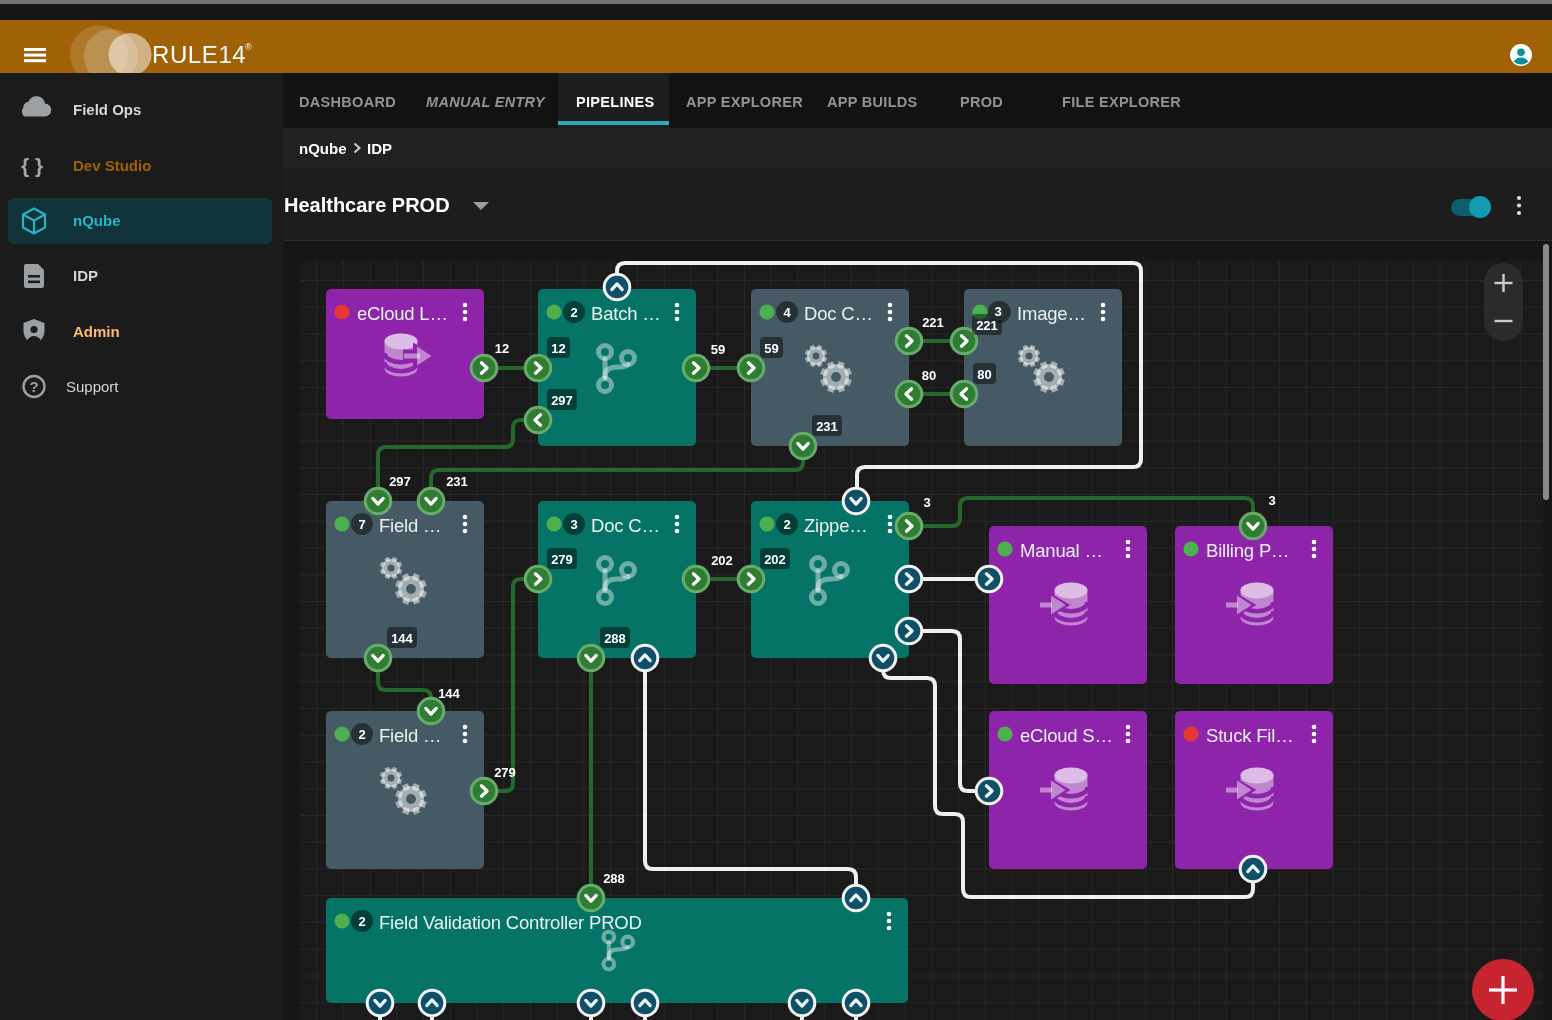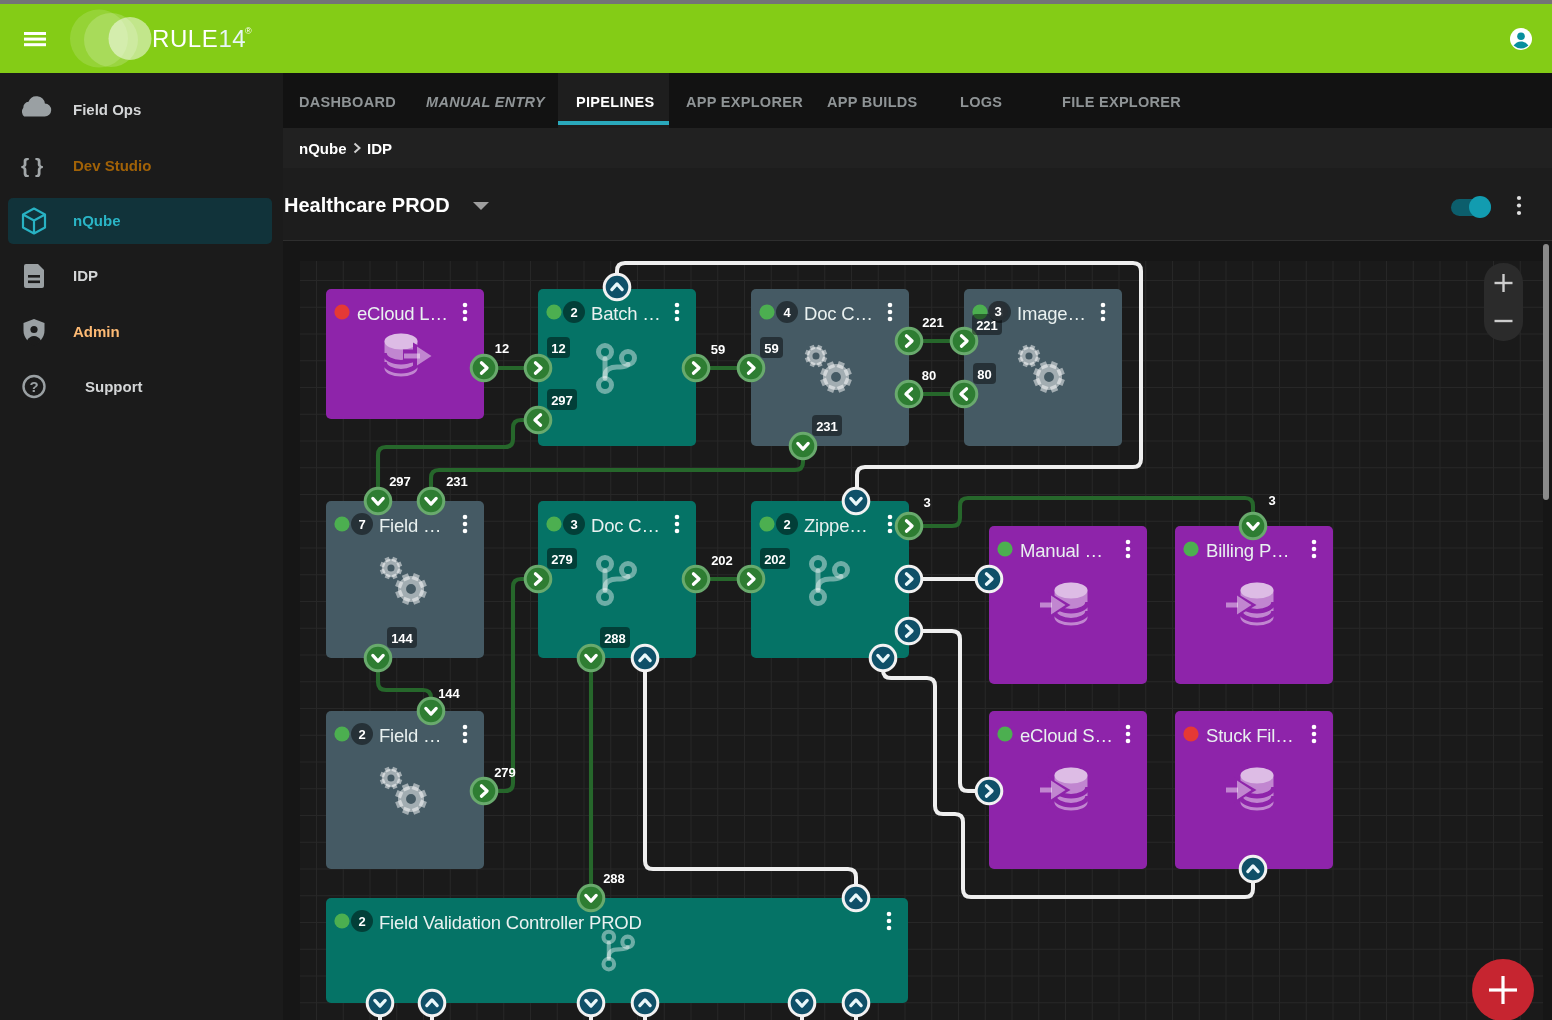--- a/index.html
+++ b/index.html
@@ -3,21 +3,21 @@
 <style>
 * { margin:0; padding:0; box-sizing:border-box; }
 body { width:1552px; height:1020px; overflow:hidden; background:#161616;
   font-family:"Liberation Sans", sans-serif; position:relative; }
 .abs { position:absolute; }
 </style></head>
 <body>
 
 <div class="abs" style="left:0;top:0;width:1552px;height:4px;background:#737476;"></div>
 
-<div class="abs" style="left:0;top:4px;width:1552px;height:69px;background:#84cc16;">
+<div class="abs" style="left:0;top:20px;width:1552px;height:69px;background:#a16207;">
   <svg class="abs" style="left:23px;top:27px;" width="24" height="24" viewBox="0 0 24 24">
     <rect x="1" y="1" width="22" height="3" fill="#fff"></rect>
     <rect x="1" y="6.6" width="22" height="3" fill="#fff"></rect>
     <rect x="1" y="12.2" width="22" height="3" fill="#fff"></rect>
   </svg>
   <svg class="abs" style="left:60px;top:0;" width="220" height="69" viewBox="0 0 220 69">
     <circle cx="39" cy="34.5" r="29" fill="rgba(255,255,255,0.14)"></circle>
     <circle cx="51" cy="36" r="27" fill="rgba(255,255,255,0.18)"></circle>
     <circle cx="70" cy="34.5" r="21.5" fill="rgba(255,255,255,0.5)"></circle>
     <text x="92" y="43" font-size="24" letter-spacing="0.6" fill="#fff" font-family="Liberation Sans, sans-serif">RULE<tspan fill="#e8f6f7">14</tspan></text>
@@ -53,32 +53,32 @@
   <g>
     <circle cx="34" cy="313.5" r="10.5" fill="none" stroke="#9aa0a3" stroke-width="2.4"></circle>
     <text x="34" y="319" font-size="15" font-weight="bold" fill="#9aa0a3" text-anchor="middle">?</text>
   </g>
 </svg>
 <div class="abs" style="left:73px;top:101px;width:180px;font-size:15px;font-weight:bold;color:#d4d6d7;">Field Ops</div>
 <div class="abs" style="left:73px;top:157px;width:180px;font-size:15px;font-weight:bold;color:#a16207;">Dev Studio</div>
 <div class="abs" style="left:73px;top:212px;width:180px;font-size:15px;font-weight:bold;color:#2ab5c6;">nQube</div>
 <div class="abs" style="left:73px;top:267px;width:180px;font-size:15px;font-weight:bold;color:#d4d6d7;">IDP</div>
 <div class="abs" style="left:73px;top:323px;width:180px;font-size:15px;font-weight:bold;color:#fdba74;">Admin</div>
-<div class="abs" style="left:85px;top:378px;width:180px;font-size:15px;font-weight:bold;color:#d4d6d7;">Support</div>
+<div class="abs" style="left:66px;top:378px;width:180px;font-size:15px;font-weight:normal;color:#d4d6d7;">Support</div>
 
 <div class="abs" style="left:283px;top:73px;width:1269px;height:55px;background:#121212;"></div>
 <div class="abs" style="left:558px;top:73px;width:111px;height:55px;background:#1e1e1e;"></div>
 <div class="abs" style="left:558px;top:121px;width:111px;height:4px;background:#2aa9bc;"></div>
 <div class="abs" style="left:283px;top:94px;width:1269px;height:20px;font-size:14.5px;font-weight:bold;letter-spacing:0.3px;color:#8f9496;">
   <span class="abs" style="left:16px;">DASHBOARD</span>
   <span class="abs" style="left:143px;font-style:italic;">MANUAL ENTRY</span>
   <span class="abs" style="left:293px;color:#fff;">PIPELINES</span>
   <span class="abs" style="left:403px;">APP EXPLORER</span>
   <span class="abs" style="left:544px;">APP BUILDS</span>
-  <span class="abs" style="left:677px;">LOGS</span>
+  <span class="abs" style="left:677px;">PROD</span>
   <span class="abs" style="left:779px;">FILE EXPLORER</span>
 </div>
 
 <div class="abs" style="left:283px;top:128px;width:1269px;height:40px;background:#212121;"></div>
 <div class="abs" style="left:299px;top:140px;font-size:15px;font-weight:bold;color:#fff;">nQube</div>
 <svg class="abs" style="left:350px;top:141px;" width="14" height="14" viewBox="0 0 14 14">
     <polyline points="4.5,2.5 9.5,7 4.5,11.5" fill="none" stroke="#cfcfcf" stroke-width="2"></polyline>
   </svg>
 <div class="abs" style="left:367px;top:140px;font-size:15px;font-weight:bold;color:#fff;">IDP</div>
 

